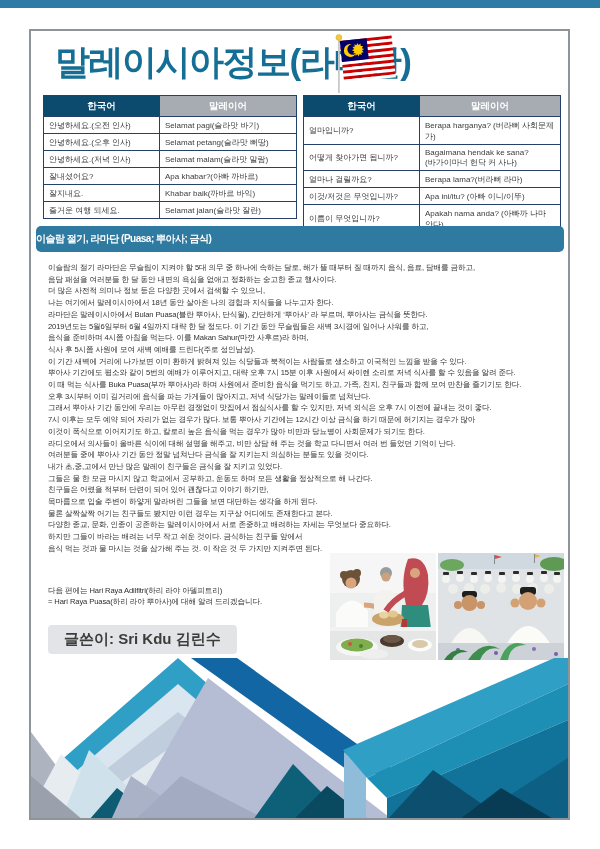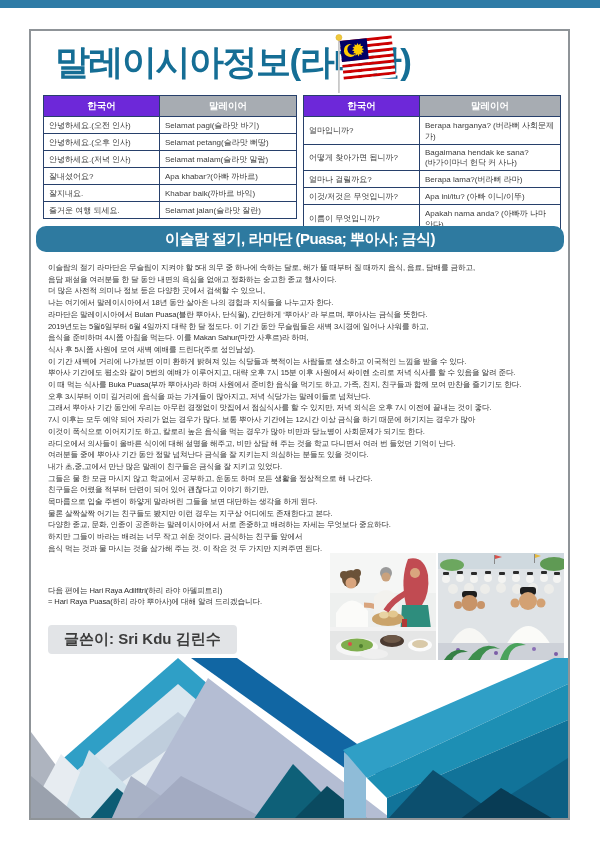--- a/index.html
+++ b/index.html
@@ -8,30 +8,30 @@
   .top-strip{position:absolute;left:0;top:0;width:600px;height:8px;background:#2e7ba6;}
   .doc{position:absolute;left:29px;top:29px;width:537px;height:787px;border:2px solid #8f9498;
        background:#fff;overflow:hidden;}
   .title{position:absolute;left:24px;top:8px;font-size:35px;font-weight:800;color:#156e95;
          letter-spacing:-1.5px;white-space:nowrap;}
   .flag{position:absolute;left:299px;top:2px;}
   table.phrase{position:absolute;border-collapse:collapse;table-layout:fixed;
                font-size:8px;color:#3b3b3b;}
   table.phrase td,table.phrase th{border:1px solid #27406b;padding:2.5px 5px;text-align:left;}
   table.phrase th{color:#fff;font-size:9.5px;font-weight:bold;text-align:center;padding:3.5px 4px;}
-  th.th-ko{background:#6d28d9;font-family:Liberation Serif, serif;}
+  th.th-ko{background:#0c4a6e;font-family:Liberation Serif, serif;}
   th.th-my{background:#a7acb2;}
   td.td-my{white-space:pre-line;}
   .tbl-left{left:12px;top:64px;width:254px;}
   .tbl-left col.c1{width:116px;}
   .tbl-right{left:272px;top:64px;width:258px;}
   .tbl-right col.c1{width:116px;}
   .tbl-right td{padding:4px 5px;}
   .section-bar{position:absolute;left:5px;top:195px;width:528px;height:26px;background:#2e7aa0;
-               border-radius:10px;color:#fff;font-size:15px;font-weight:bold;text-align:center;
+               border-radius:5px;color:#fff;font-size:10px;font-weight:bold;
                line-height:26px;letter-spacing:-0.5px;}
   .body-text{position:absolute;left:17px;top:231px;width:517px;color:#2e2e2e;}
   .bline{font-size:7.6px;line-height:11.7px;white-space:nowrap;letter-spacing:-0.1px;}
   .closing{margin-top:30px;}
   .author-box{display:inline-block;margin-top:17px;background:#e2e4e7;border-radius:4px;
               padding:5px 16px;font-size:15px;font-weight:bold;color:#3c3c3c;white-space:nowrap;}
   .photos{position:absolute;left:299px;top:522px;width:234px;height:107px;display:flex;gap:2px;}
   .photos svg{display:block;}
   .pattern{position:absolute;left:0;top:627px;width:537px;height:160px;}
 </style>

